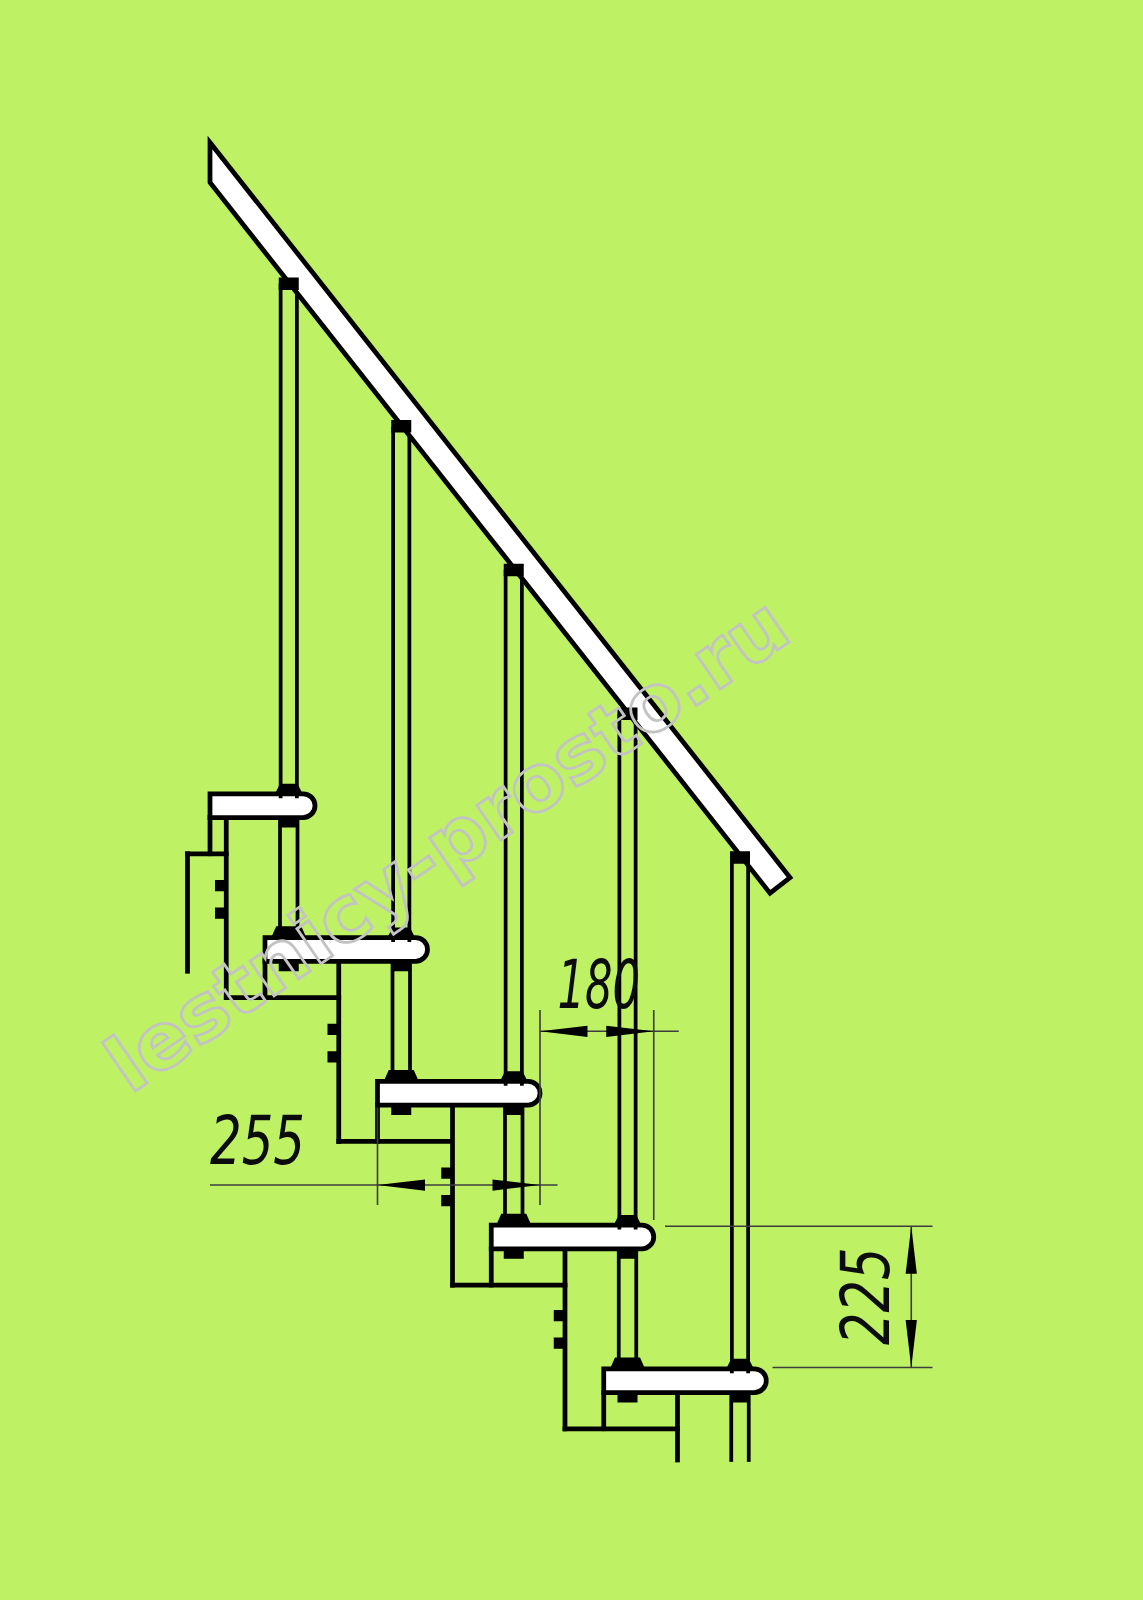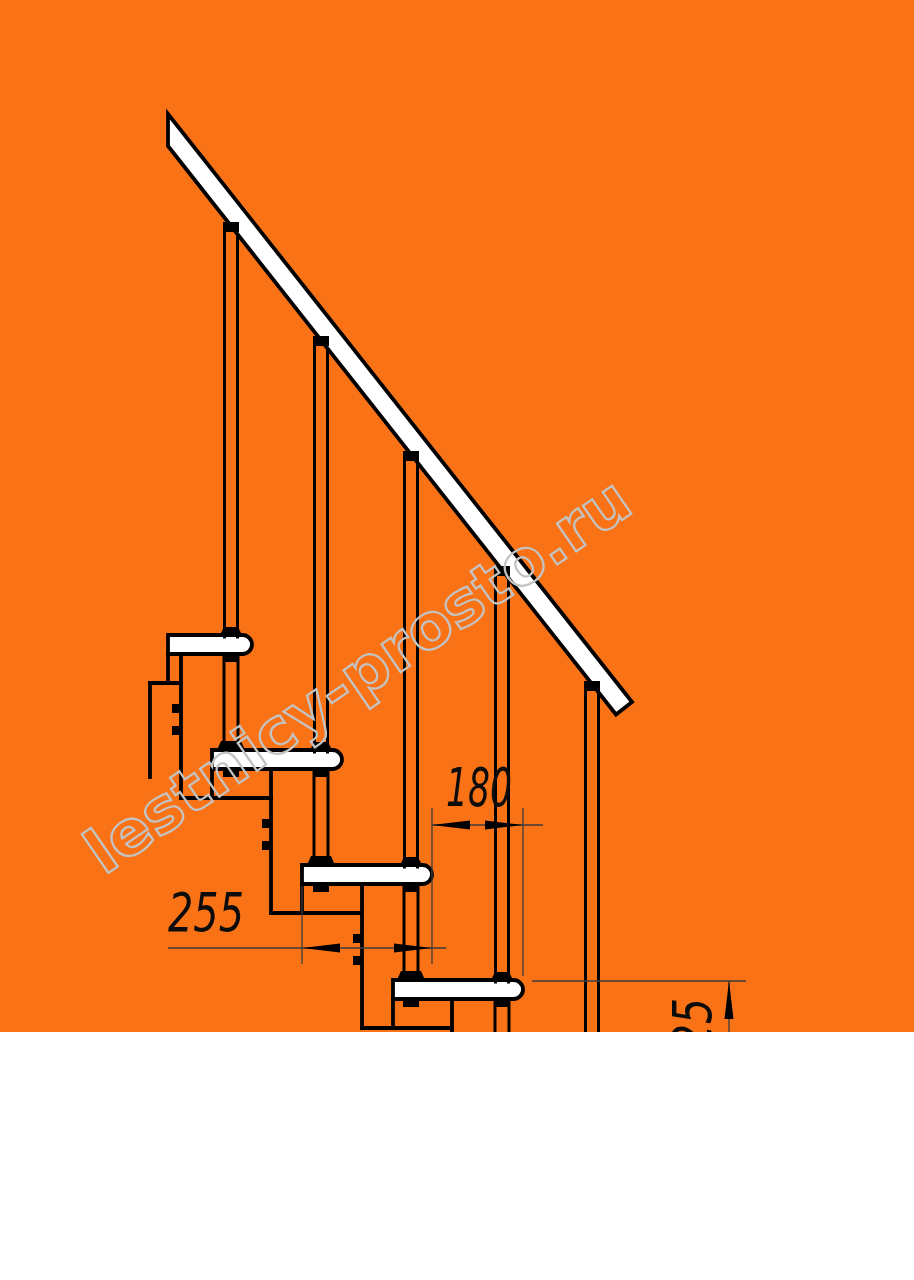--- a/index.html
+++ b/index.html
@@ -4,22 +4,22 @@
 <style>
   html, body {
     margin: 0;
     padding: 0;
     background: #ffffff;
     font-family: "DejaVu Sans", sans-serif;
   }
   #stage {
     position: relative;
     width: 914px;
-    height: 1032px;
-    background: #f97316;
+    height: 1280px;
+    background: #bef264;
     overflow: hidden;
   }
   svg { display: block; }
   .heavy { stroke: #000000; stroke-width: 3.8; fill: none; stroke-linecap: square; }
   .mid   { stroke: #000000; stroke-width: 3;   fill: none; stroke-linecap: square; }
   .thin  { stroke: #3d3d3d; stroke-width: 1.3; fill: none; stroke-linecap: butt; }
   .solid { fill: #000000; stroke: none; }
   .white-fill { fill: #ffffff; }
   .dim-text {
     font-family: "DejaVu Sans", sans-serif;

